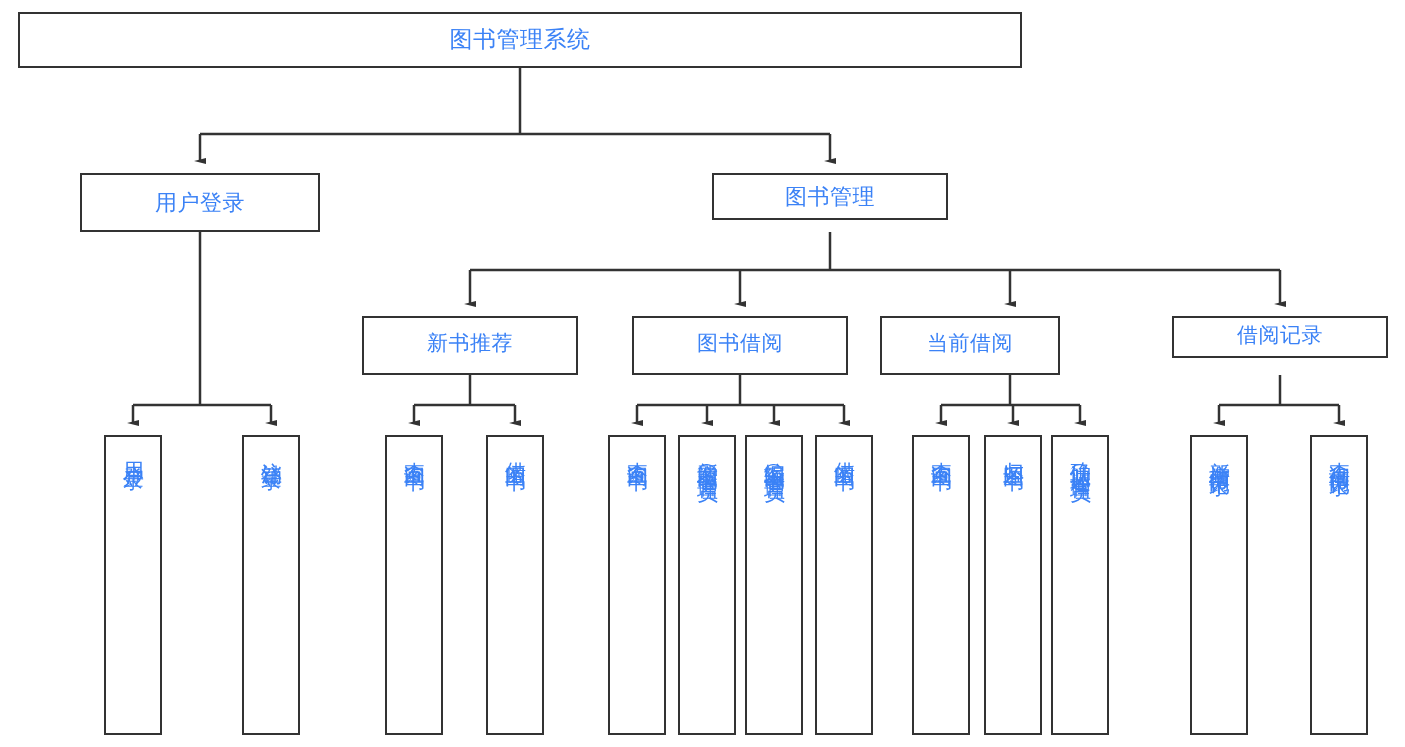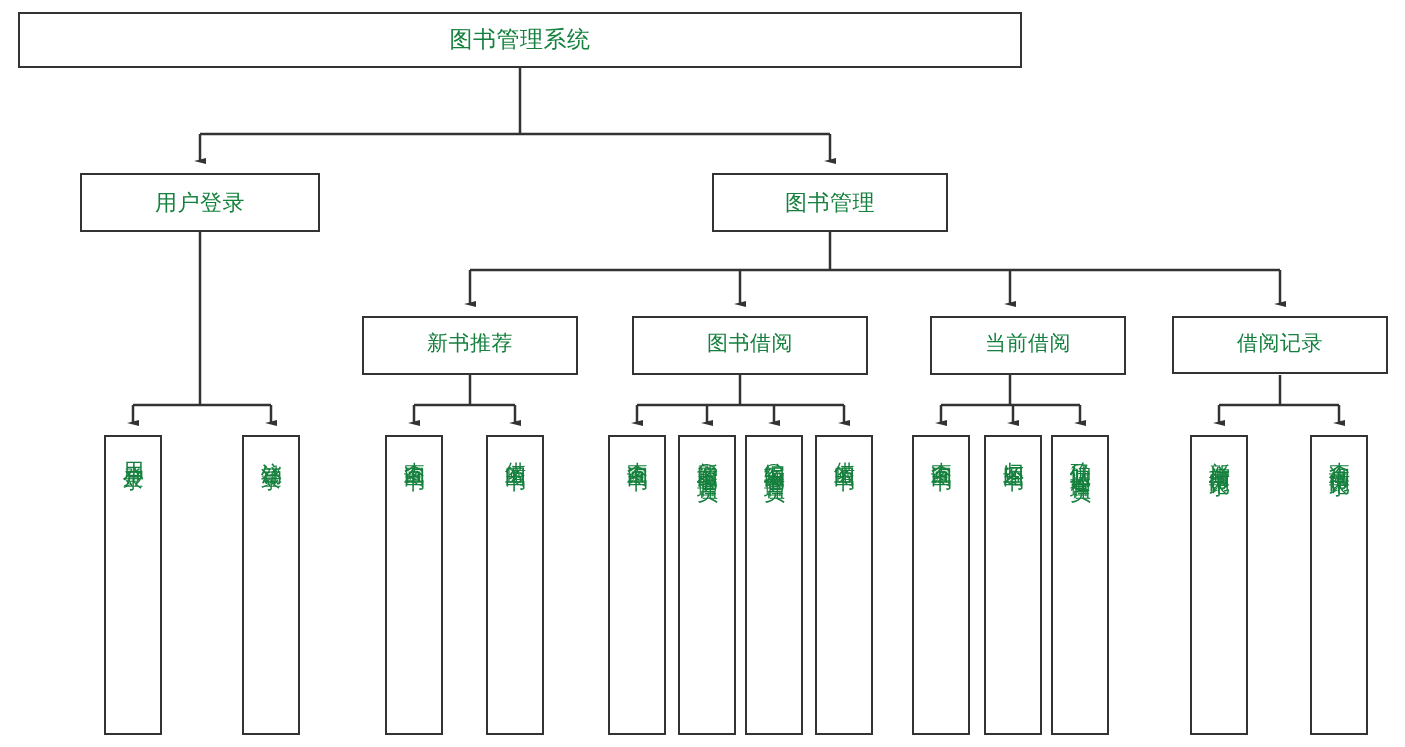--- a/index.html
+++ b/index.html
@@ -27,21 +27,21 @@
     pointer-events: none;
   }
   .node {
     position: absolute;
     box-sizing: border-box;
     background: #ffffff;
     border: 2px solid #333333;
     display: flex;
     align-items: center;
     justify-content: center;
-    color: #15803d;
+    color: #3b82f6;
     text-align: center;
   }
   .node.level-0 {
     font-size: 23px;
   }
   .node.level-1 {
     font-size: 22px;
   }
   .node.level-2 {
     font-size: 21px;
@@ -121,33 +121,33 @@
         <path d="M 1339 405 L 1339 423" marker-end="url(#arrowhead)" stroke-linecap="butt"></path>
       </g>
   </svg>
   <div id="node-layer">
       <div class="node level-0" style="left: 18px; top: 12px; width: 1004px; height: 56px;">
         <span class="label">图书管理系统</span>
       </div>
       <div class="node level-1" style="left: 80px; top: 173px; width: 240px; height: 59px;">
         <span class="label">用户登录</span>
       </div>
-      <div class="node level-1" style="left: 712px; top: 173px; width: 236px; height: 59px;">
+      <div class="node level-1" style="left: 712px; top: 173px; width: 236px; height: 47px;">
         <span class="label">图书管理</span>
       </div>
       <div class="node level-2" style="left: 362px; top: 316px; width: 216px; height: 59px;">
         <span class="label">新书推荐</span>
       </div>
-      <div class="node level-2" style="left: 632px; top: 316px; width: 236px; height: 59px;">
+      <div class="node level-2" style="left: 632px; top: 316px; width: 216px; height: 59px;">
         <span class="label">图书借阅</span>
       </div>
-      <div class="node level-2" style="left: 930px; top: 316px; width: 196px; height: 59px;">
+      <div class="node level-2" style="left: 880px; top: 316px; width: 180px; height: 59px;">
         <span class="label">当前借阅</span>
       </div>
-      <div class="node level-2" style="left: 1172px; top: 316px; width: 216px; height: 58px;">
+      <div class="node level-2" style="left: 1172px; top: 316px; width: 216px; height: 42px;">
         <span class="label">借阅记录</span>
       </div>
       <div class="node level-3 leaf" style="left: 104px; top: 435px; width: 58px; height: 300px;">
         <span class="label">用户登录</span>
       </div>
       <div class="node level-3 leaf" style="left: 242px; top: 435px; width: 58px; height: 300px;">
         <span class="label">注销登录</span>
       </div>
       <div class="node level-3 leaf" style="left: 385px; top: 435px; width: 58px; height: 300px;">
         <span class="label">查询图书</span>

